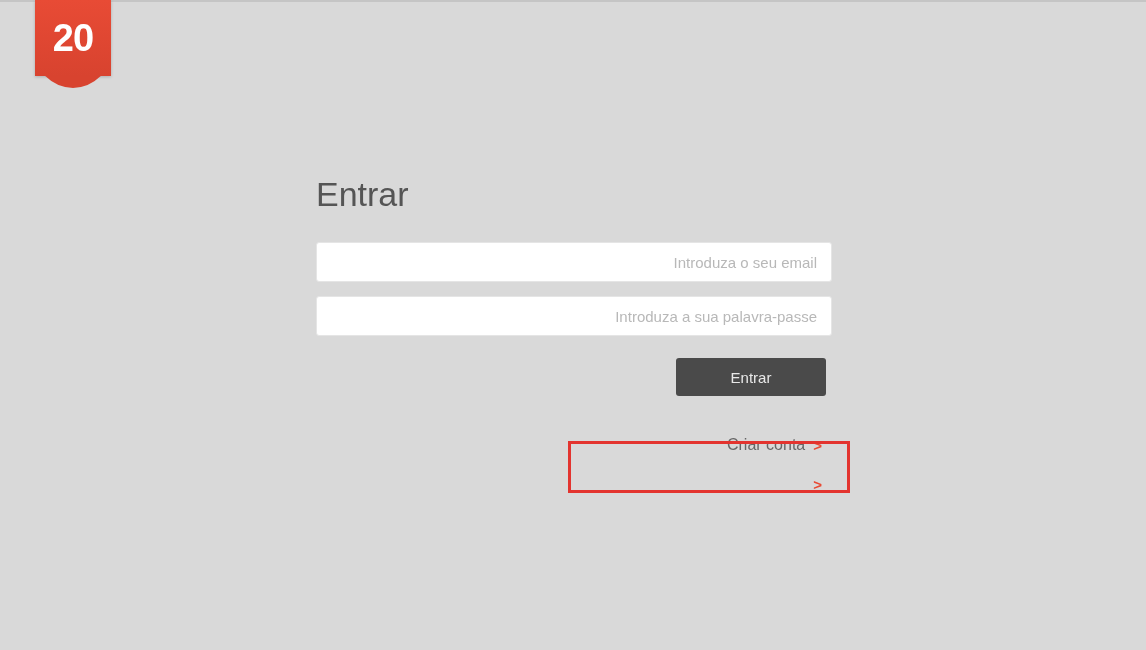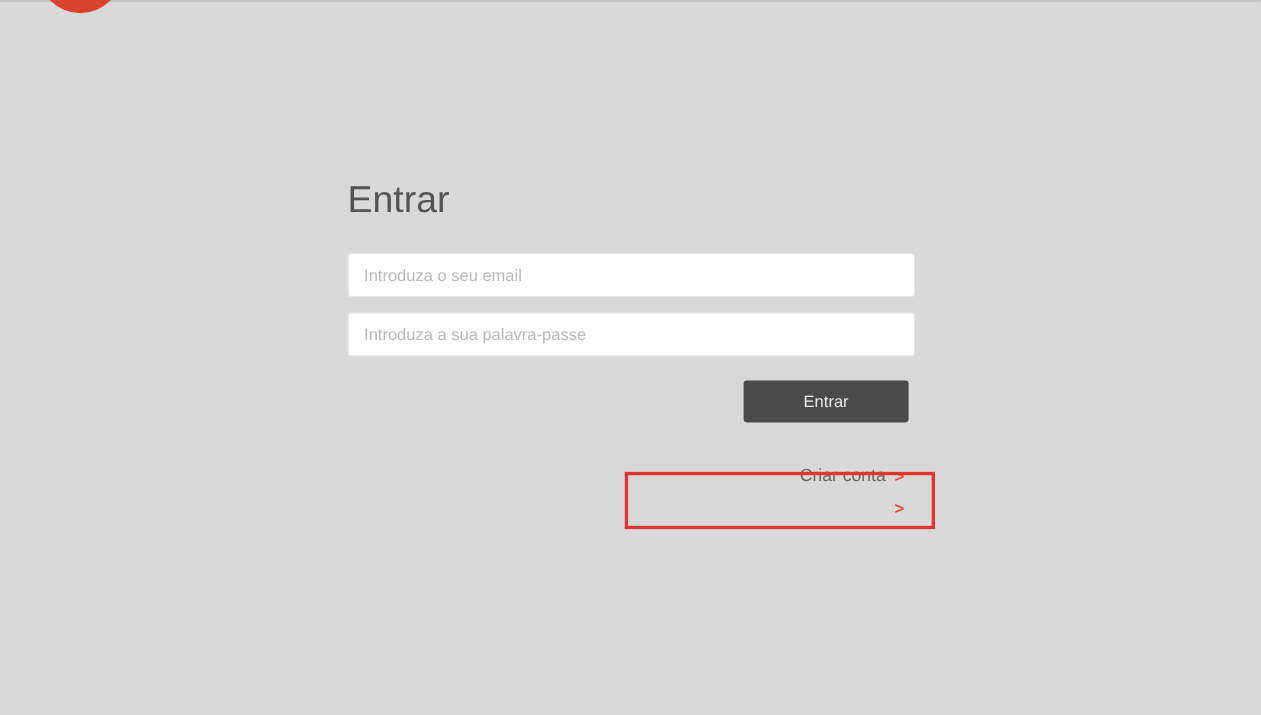--- a/index.html
+++ b/index.html
@@ -57,40 +57,41 @@
       left: 50%;
       transform: translateX(-50%);
       width: 76px;
       height: 38px;
       background: #d8432f;
       border-radius: 0 0 50% 50% / 0 0 100% 100%;
     }
     .login-container {
       position: absolute;
       left: 316px;
-      top: 163px;
+      top: 175px;
       width: 516px;
     }
     .login-title {
       font-size: 34px;
       font-weight: 300;
       color: #555;
       margin-bottom: 28px;
     }
     .input-field {
       width: 100%;
       height: 40px;
       background: #fff;
       border: 1px solid #e5e5e5;
       border-radius: 3px;
       padding: 0 14px;
       font-size: 15px;
       color: #4c1d95;
       margin-bottom: 14px;
       outline: none;
+      text-align: right;
     }
     .input-field::placeholder {
       color: #b8b8b8;
     }
     .button-row {
       display: flex;
       justify-content: flex-end;
       margin-top: 8px;
     }
     .login-button {
@@ -102,20 +103,21 @@
       border-radius: 3px;
       font-size: 15px;
       cursor: pointer;
       margin-right: 6px;
     }
     .links-row {
       display: flex;
       flex-direction: column;
       align-items: flex-end;
       margin-top: 34px;
+      gap: 10px;
     }
     .link-item {
       display: inline-flex;
       align-items: center;
       gap: 8px;
       color: #666;
       font-size: 16px;
       cursor: pointer;
       text-decoration: none;
       padding: 6px 10px 6px 14px;
@@ -136,20 +138,23 @@
       width: 282px;
       height: 52px;
     }
   </style>
 </head>
 <body>
 
 <div class="topbar"></div>
 
 <div class="logo-ribbon">
+  <div class="logo-body">
+    <span class="logo-text">20</span>
+  </div>
   <div class="logo-tail"></div>
 </div>
 
 <div class="login-container">
   <h1 class="login-title">Entrar</h1>
 
   <input type="text" class="input-field" placeholder="Introduza o seu email" style="">
 
   <input type="password" class="input-field" placeholder="Introduza a sua palavra-passe" style="">
 

